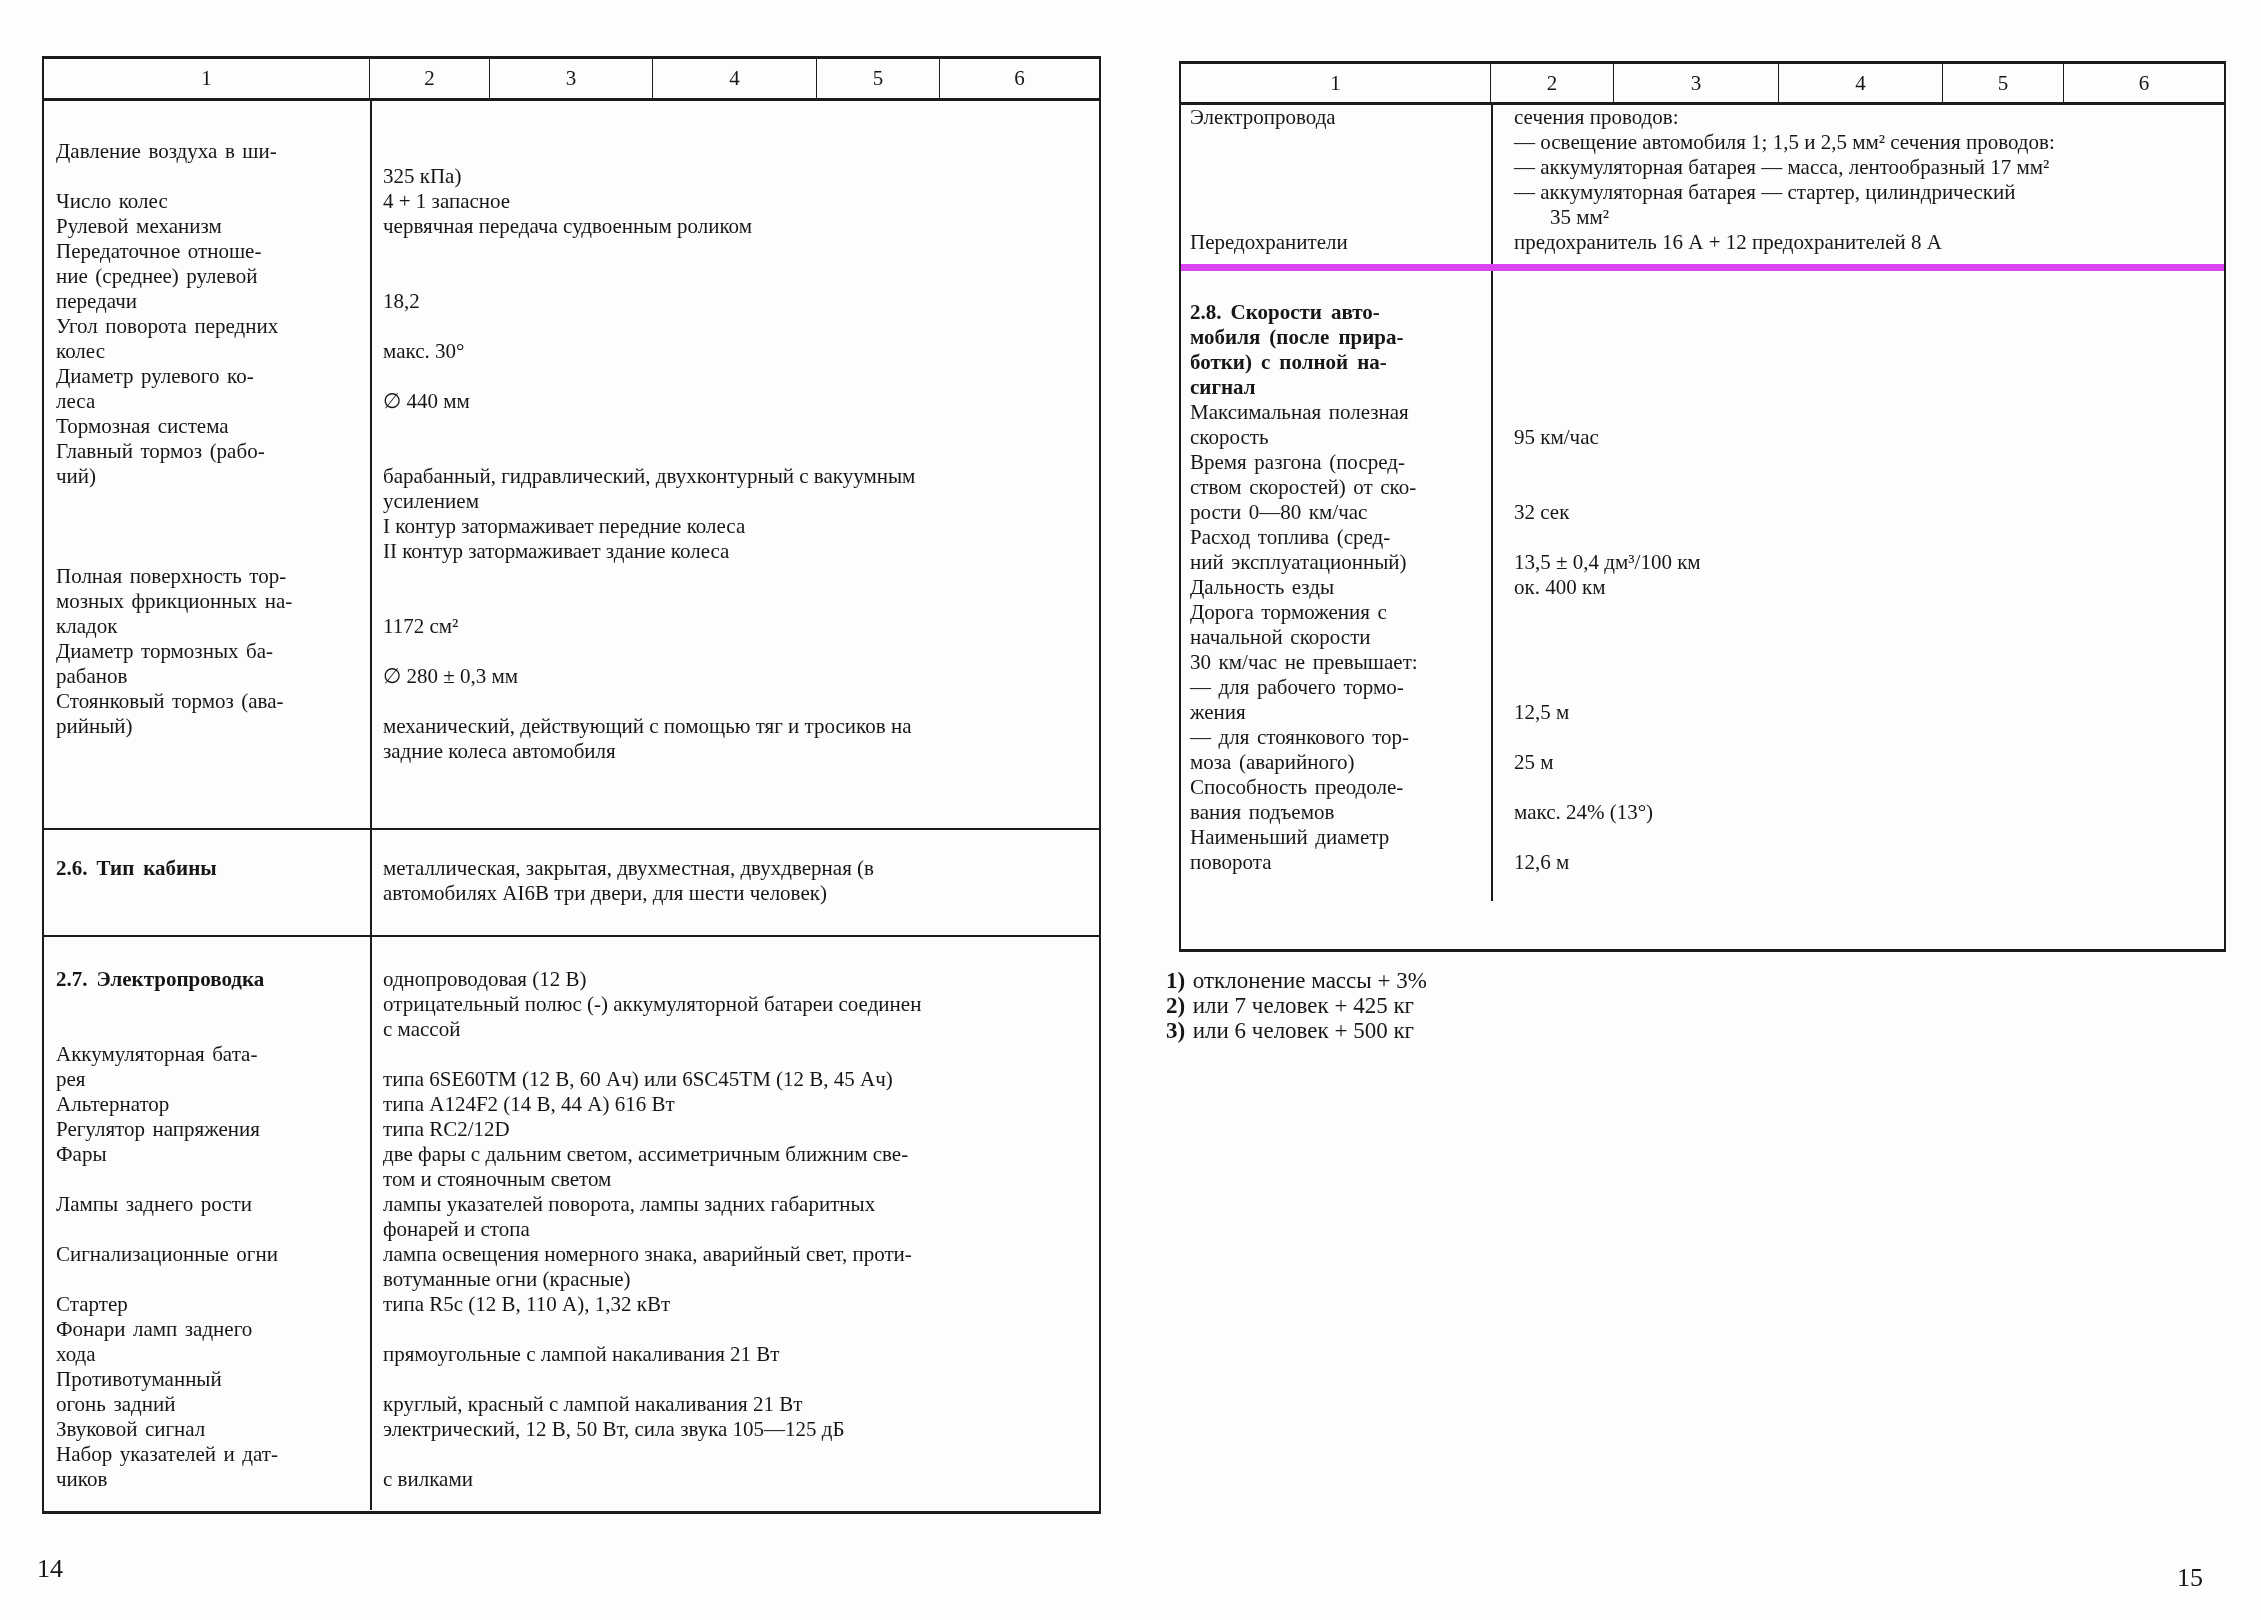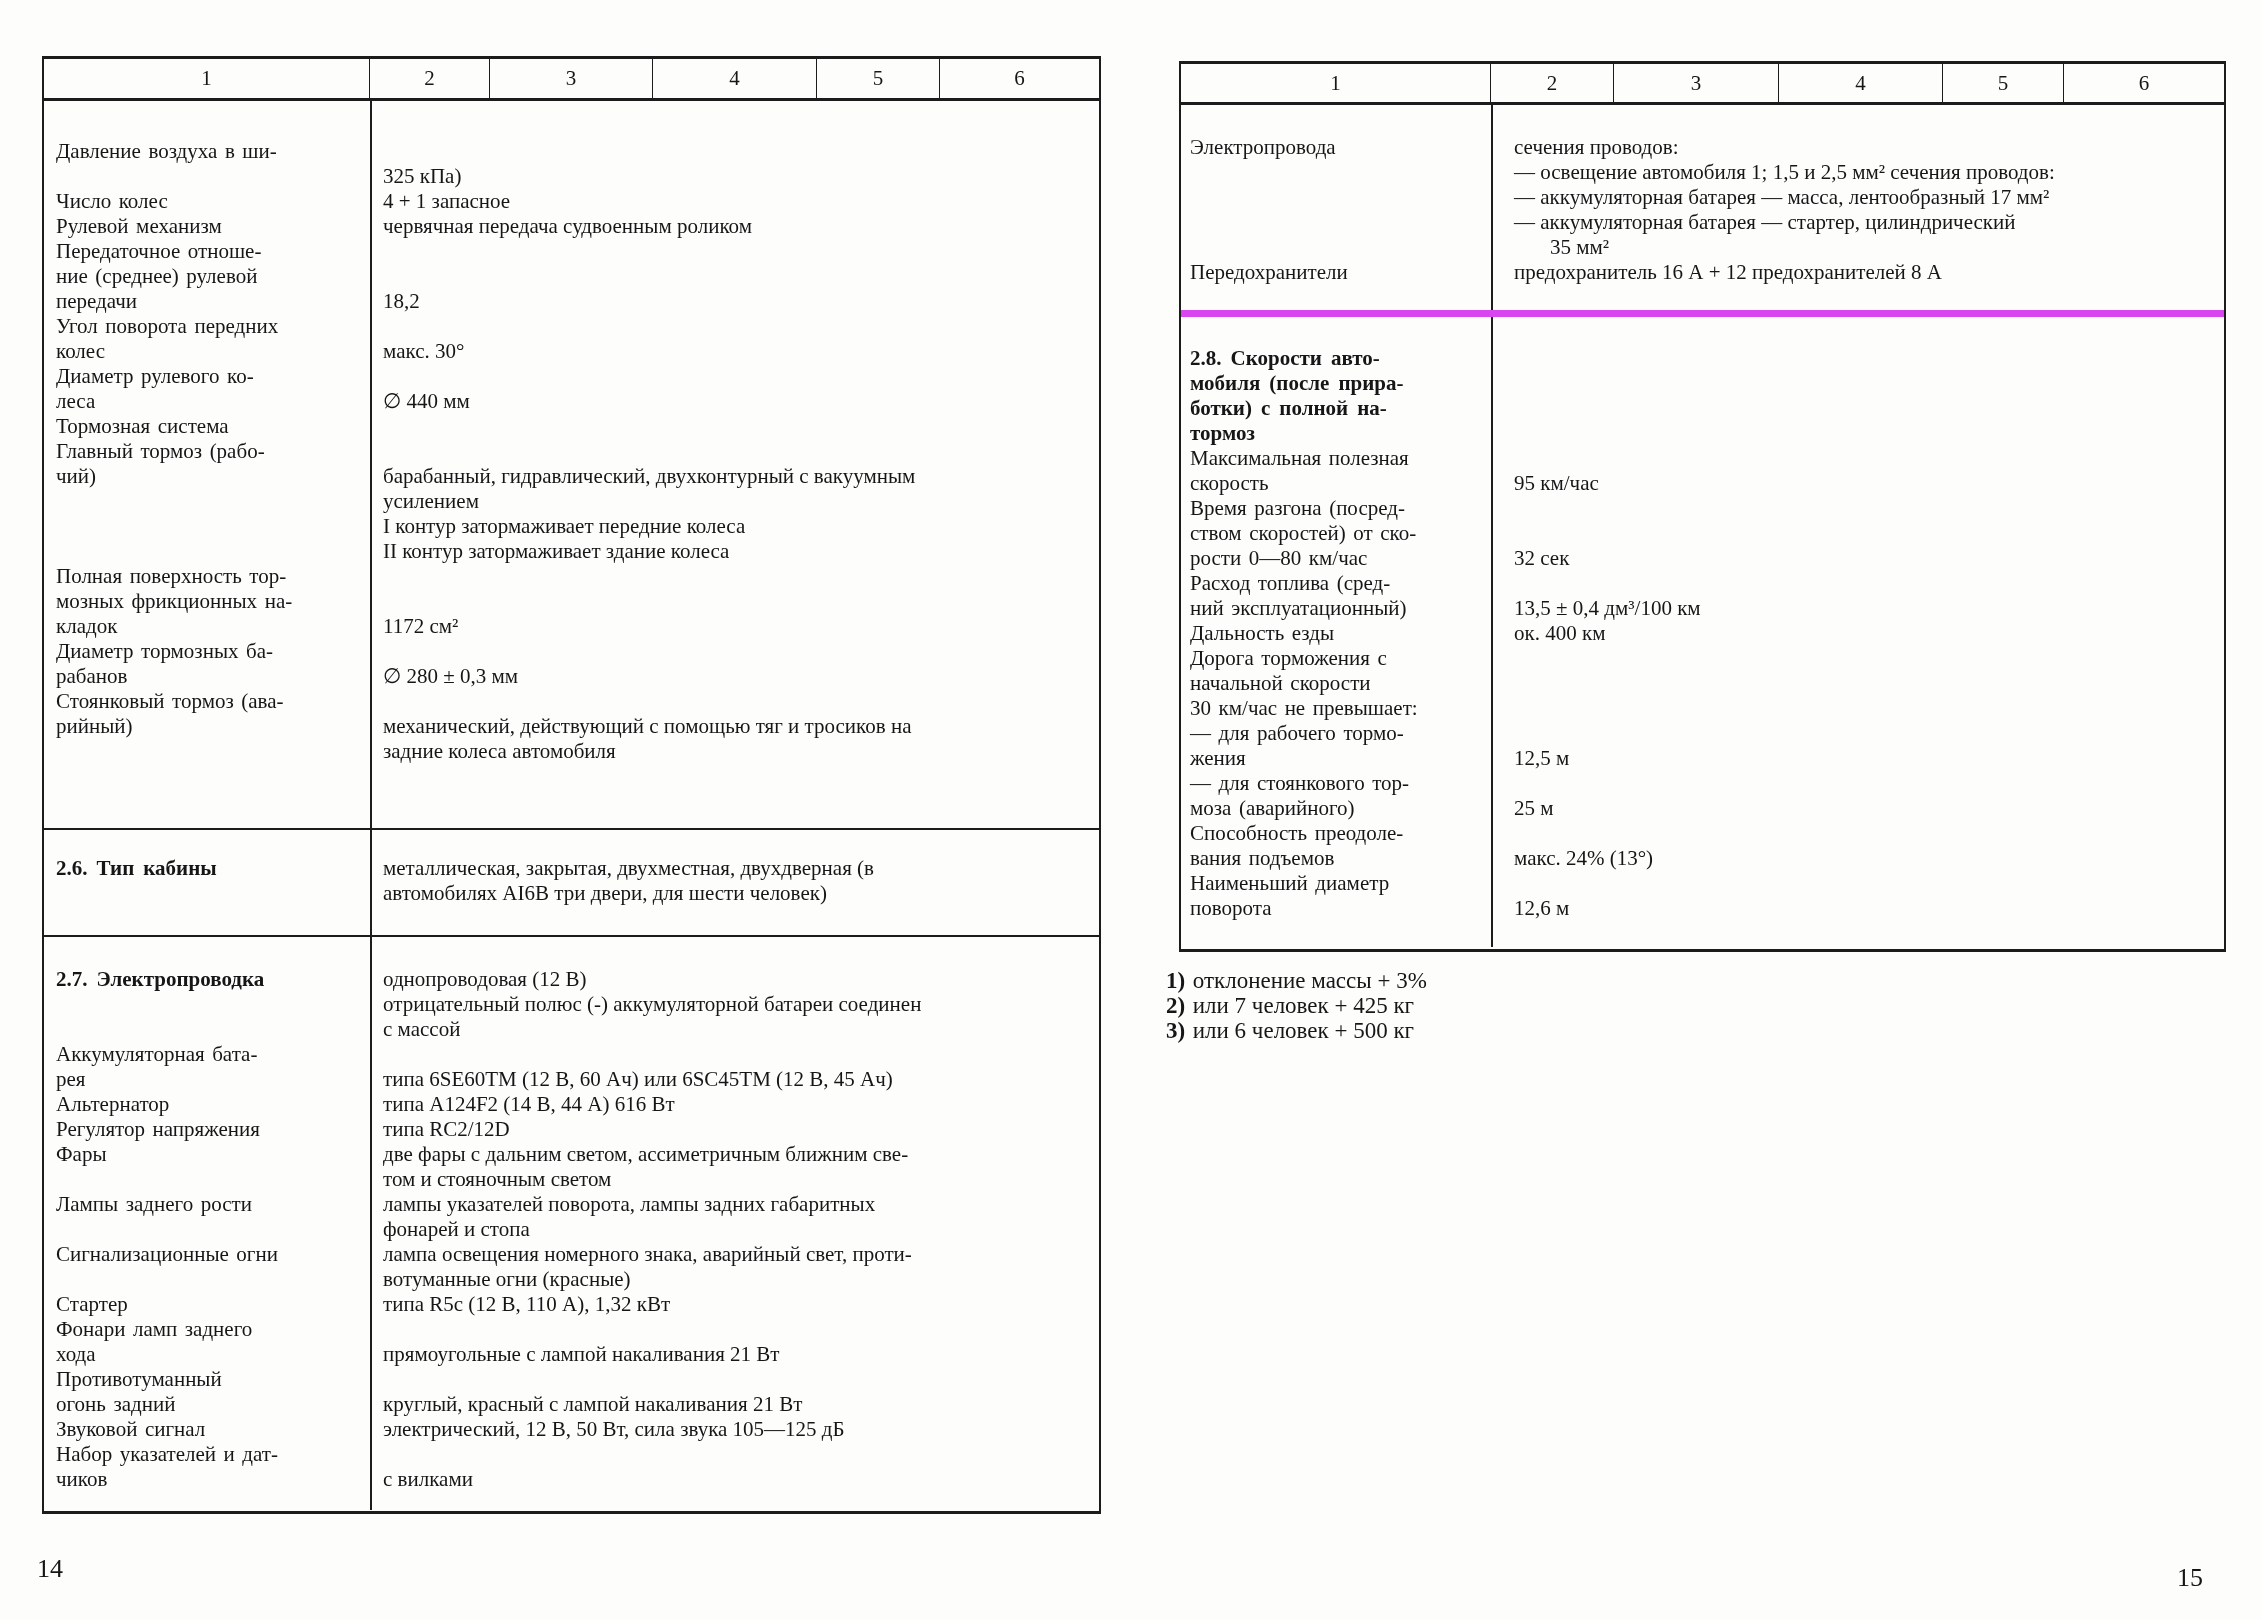--- a/index.html
+++ b/index.html
@@ -37,21 +37,21 @@
   #tblR .th:nth-of-type(4){width:164px}
   #tblR .th:nth-of-type(5){width:121px}
 
   .sec{position:relative;box-sizing:border-box;overflow:hidden}
   .sec::before{content:"";position:absolute;top:0;bottom:0;width:1.5px;background:#1c1c1c}
   #tblL .sec::before{left:326px}
   #tblR .sec::before{left:310px}
   .secA{height:727px;padding-top:38px}
   .secB{height:107px;border-top:2.3px solid #1c1c1c;padding-top:26px}
   .secC{height:575px;border-top:2.3px solid #1c1c1c;padding-top:30px}
-  .secR1{height:205px;padding-top:30px}
+  .secR1{height:159px;}
   .secR2{height:637px;border-top:7px solid #d946ef;padding-top:29px}
 
   .line{display:flex;height:25px;line-height:25px;font-size:21px;white-space:nowrap}
   .lcell{flex:none;box-sizing:border-box;word-spacing:2.3px}
   #tblL .lcell{width:316px;padding-left:12px}
   #tblR .lcell{width:310px;padding-left:9px}
   .vcell{flex:1;box-sizing:border-box;padding-left:23px}
   .bold{font-weight:700;word-spacing:3.8px}
   #tblR .lcell.ind{}
   #tblR .vcell.vind{padding-left:59px}
@@ -390,21 +390,21 @@
           <div class="lcell bold">мобиля (после прира-</div>
           <div class="vcell"></div>
         </div>
 
         <div class="line">
           <div class="lcell bold">ботки) с полной на-</div>
           <div class="vcell"></div>
         </div>
 
         <div class="line">
-          <div class="lcell bold">тормоз</div>
+          <div class="lcell bold">сигнал</div>
           <div class="vcell"></div>
         </div>
 
         <div class="line">
           <div class="lcell">Максимальная полезная</div>
           <div class="vcell"></div>
         </div>
 
         <div class="line">
           <div class="lcell">скорость</div>

